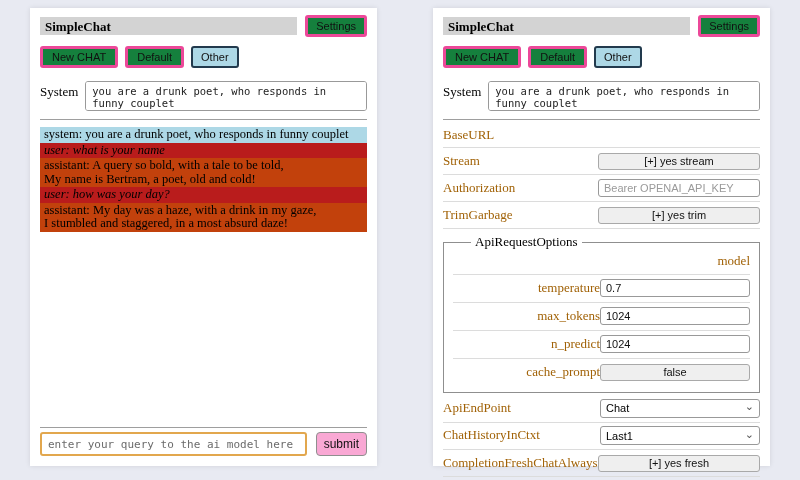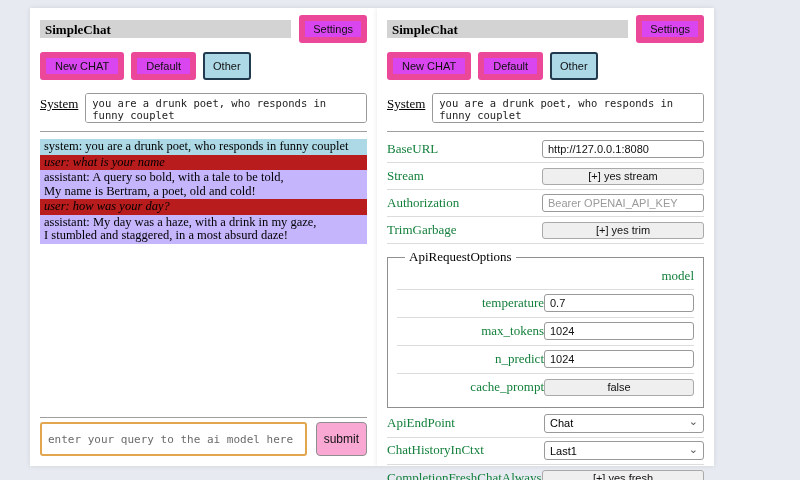--- a/index.html
+++ b/index.html
@@ -1,73 +1,73 @@
 <!DOCTYPE html>
 <html><head>
 <meta charset="utf-8">
 <style>
   html,body{margin:0;padding:0;background:#e8eaf2;width:800px;height:480px;overflow:hidden;}
   *{box-sizing:border-box;}
-  .page{display:flex;padding:8px 8px 0 30px;}
+  .page{display:flex;gap:56px;padding:8px 8px 0 30px;}
   .panel{background:#fff;width:347px;height:458px;padding:7px 10px 10px 10px;
          display:flex;flex-direction:column;box-shadow:0 0 5px rgba(0,0,0,0.10);}
   .panel.settings-view{width:337px;}
 
   
   .title-row{display:flex;align-items:center;gap:8px;margin-bottom:9px;}
   .title-bar{flex:1;background:#d3d3d3;font:bold 13px "Liberation Serif",serif;
              color:#000;padding:2px 5px;height:18px;line-height:15px;}
-  .btn{font:11px "Liberation Sans",sans-serif;color:#111;background:#d946ef;
-       border:6px solid #ec4899;border-radius:3px;padding:2px 8px;line-height:12px;}
+  .btn{font:11px "Liberation Sans",sans-serif;color:#111;background:#15803d;
+       border:3px solid #ec4899;border-radius:3px;padding:2px 8px;line-height:12px;}
   .toolbar{display:flex;gap:7px;margin-bottom:13px;}
   .tab-btn{padding:2px 9px;}
   .tab-btn.active{background:#add8e6;border:2px solid #223a4d;padding:1px 8px;}
 
   
   .system-row{display:flex;gap:7px;margin-bottom:2px;}
-  .system-label{font:13px "Liberation Serif",serif;padding-top:3px;text-decoration:underline;}
+  .system-label{font:13px "Liberation Serif",serif;padding-top:3px;}
   .system-input{flex:1;height:30px;font:10.5px "DejaVu Sans Mono",monospace;color:#222;
                 border:1px solid #999;border-radius:3px;padding:3px 6px;resize:none;outline:none;}
   hr.sep{border:none;border-top:1px solid #9e9e9e;margin:6px 0 4px 0;width:100%;}
 
   
   .messages{font:12.5px "Liberation Serif",serif;color:#000;margin-top:3px;}
   .msg{padding:1px 4px;line-height:13.5px;white-space:pre-line;}
   .msg.system{background:#add8e6;}
   .msg.user{background:#b91c1c;font-style:italic;}
-  .msg.assistant{background:#c4b5fd;}
+  .msg.assistant{background:#c2410c;}
 
   
   .query-section{margin-top:auto;}
   .query-row{display:flex;gap:9px;align-items:stretch;}
-  .query-input{flex:1;font:11px "DejaVu Sans Mono",monospace;color:#333;height:34px;
+  .query-input{flex:1;font:11px "DejaVu Sans Mono",monospace;color:#333;height:24px;
                border:2px solid #e2a74e;border-radius:3px;padding:2px 6px;outline:none;}
   .query-input::placeholder{color:#6b6b6b;}
   .submit-btn{font:12px "Liberation Sans",sans-serif;background:#f9a8d4;color:#111;
               border:1px solid #8f8f8f;border-radius:4px;padding:0 7px;}
 
   
   .set-row{display:flex;align-items:center;justify-content:space-between;
            padding:3px 0 4px 0;border-bottom:1px solid #dcdcdc;}
-  .set-label{font:13px "Liberation Serif",serif;color:#15803d;}
+  .set-label{font:13px "Liberation Serif",serif;color:#a16207;}
   .set-control{width:162px;}
   .set-input{width:100%;font:11px "Liberation Sans",sans-serif;color:#111;height:18px;
              border:1px solid #999;border-radius:3px;padding:1px 5px;outline:none;}
   .set-input::placeholder{color:#9a9a9a;}
   .set-btn{width:100%;font:11px "Liberation Sans",sans-serif;color:#111;height:17px;
            background:#efefef;border:1px solid #a9a9a9;border-radius:3px;line-height:13px;}
   .select-wrap{position:relative;width:160px;}
   .set-select{width:100%;appearance:none;-webkit-appearance:none;font:11px "Liberation Sans",sans-serif;
               height:19px;border:1px solid #999;border-radius:3px;background:#fff;padding:0 5px;outline:none;}
   .chevron{position:absolute;right:6px;top:2px;font-size:11px;color:#555;pointer-events:none;
            font-family:"DejaVu Sans",sans-serif;}
 
   
   fieldset.aro{border:1px solid #8f8f8f;margin:5px 0 2px 0;padding:0 9px 6px 9px;}
-  fieldset.aro legend{font:13px "Liberation Serif",serif;padding:0 4px;margin-left:8px;}
+  fieldset.aro legend{font:13px "Liberation Serif",serif;padding:0 4px;margin-left:18px;}
   fieldset.aro .set-control{width:150px;}
   fieldset.aro .set-row{padding:3px 0 5px 0;justify-content:flex-end;}
   fieldset.aro .set-row:last-child{border-bottom:none;}
 </style>
 </head>
 <body>
 
 <div class="page">
 
   <div class="panel chat-view">
@@ -114,21 +114,20 @@
       <button class="btn tab-btn active">Other</button>
     </div>
     <div class="system-row">
       <span class="system-label">System</span>
       <textarea class="system-input" rows="2" style="">you are a drunk poet, who responds in funny couplet</textarea>
     </div>
     <hr class="sep">
 
     <div class="set-row">
       <span class="set-label">BaseURL</span>
-      <span class="set-control"><input class="set-input" type="text" value="http://127.0.0.1:8080" style=""></span>
     </div>
     <div class="set-row">
       <span class="set-label">Stream</span>
       <span class="set-control"><button class="set-btn">[+] yes stream</button></span>
     </div>
     <div class="set-row">
       <span class="set-label">Authorization</span>
       <span class="set-control"><input class="set-input" type="text" placeholder="Bearer OPENAI_API_KEY" style=""></span>
     </div>
     <div class="set-row">

